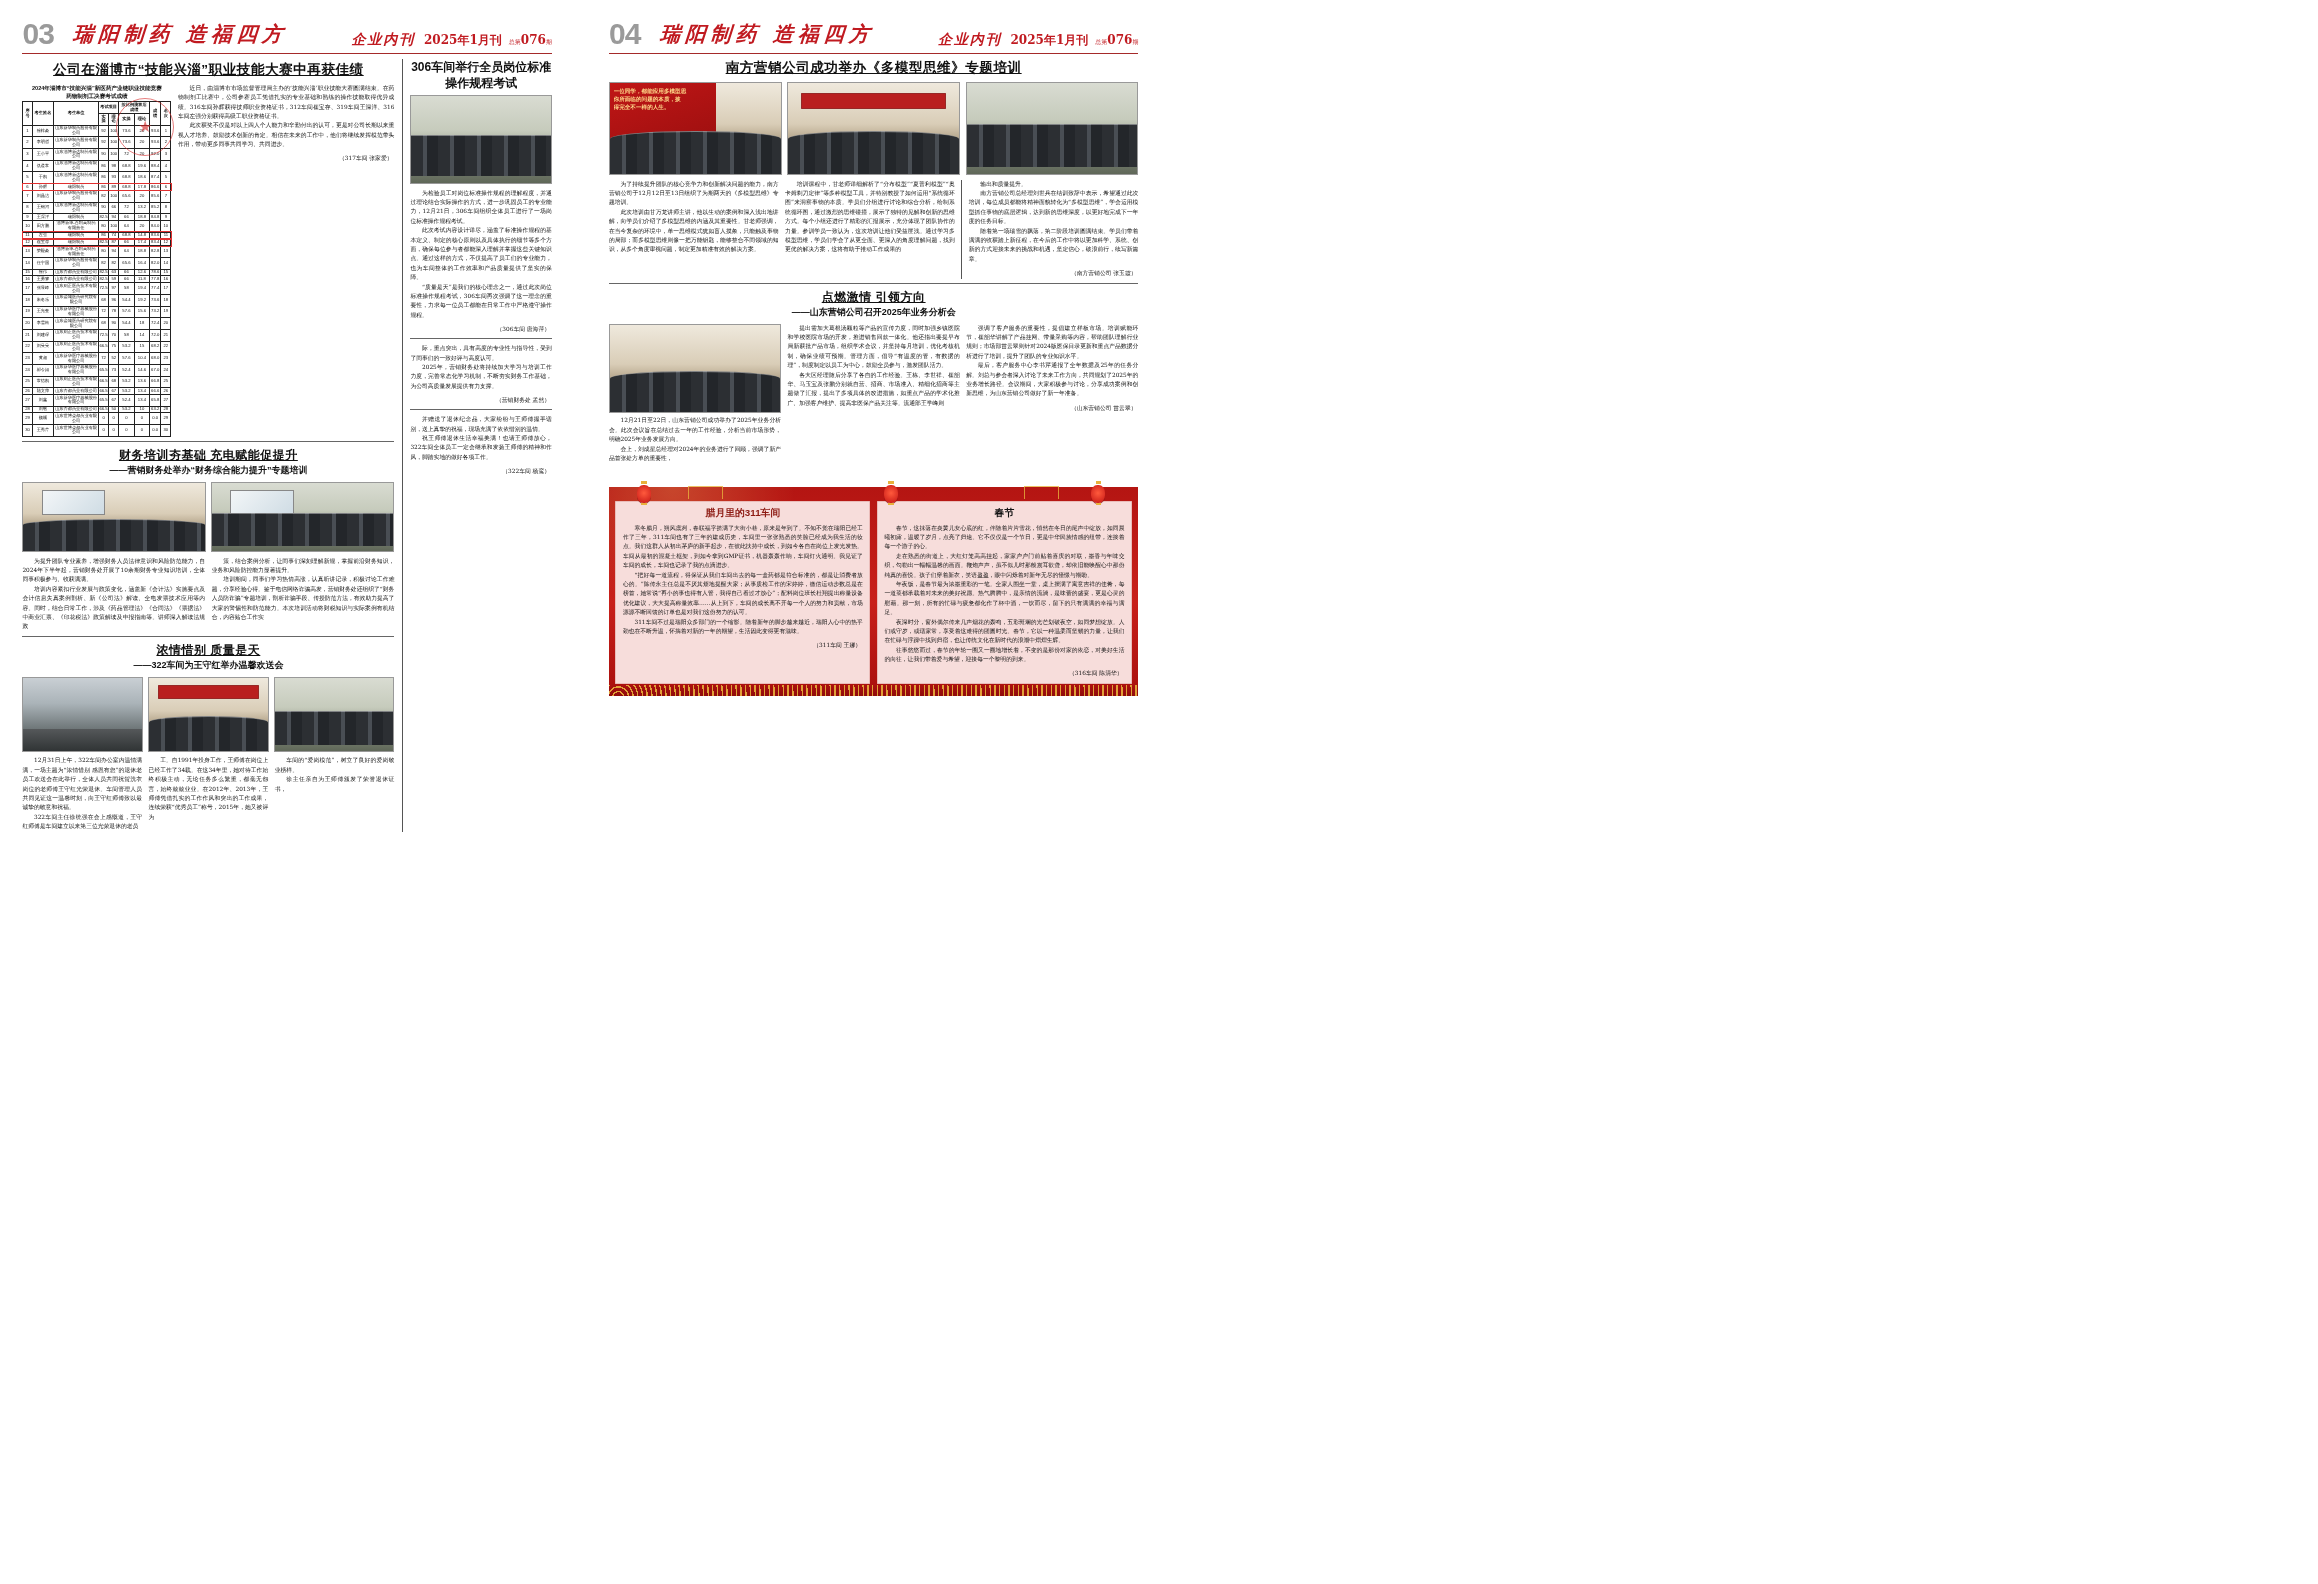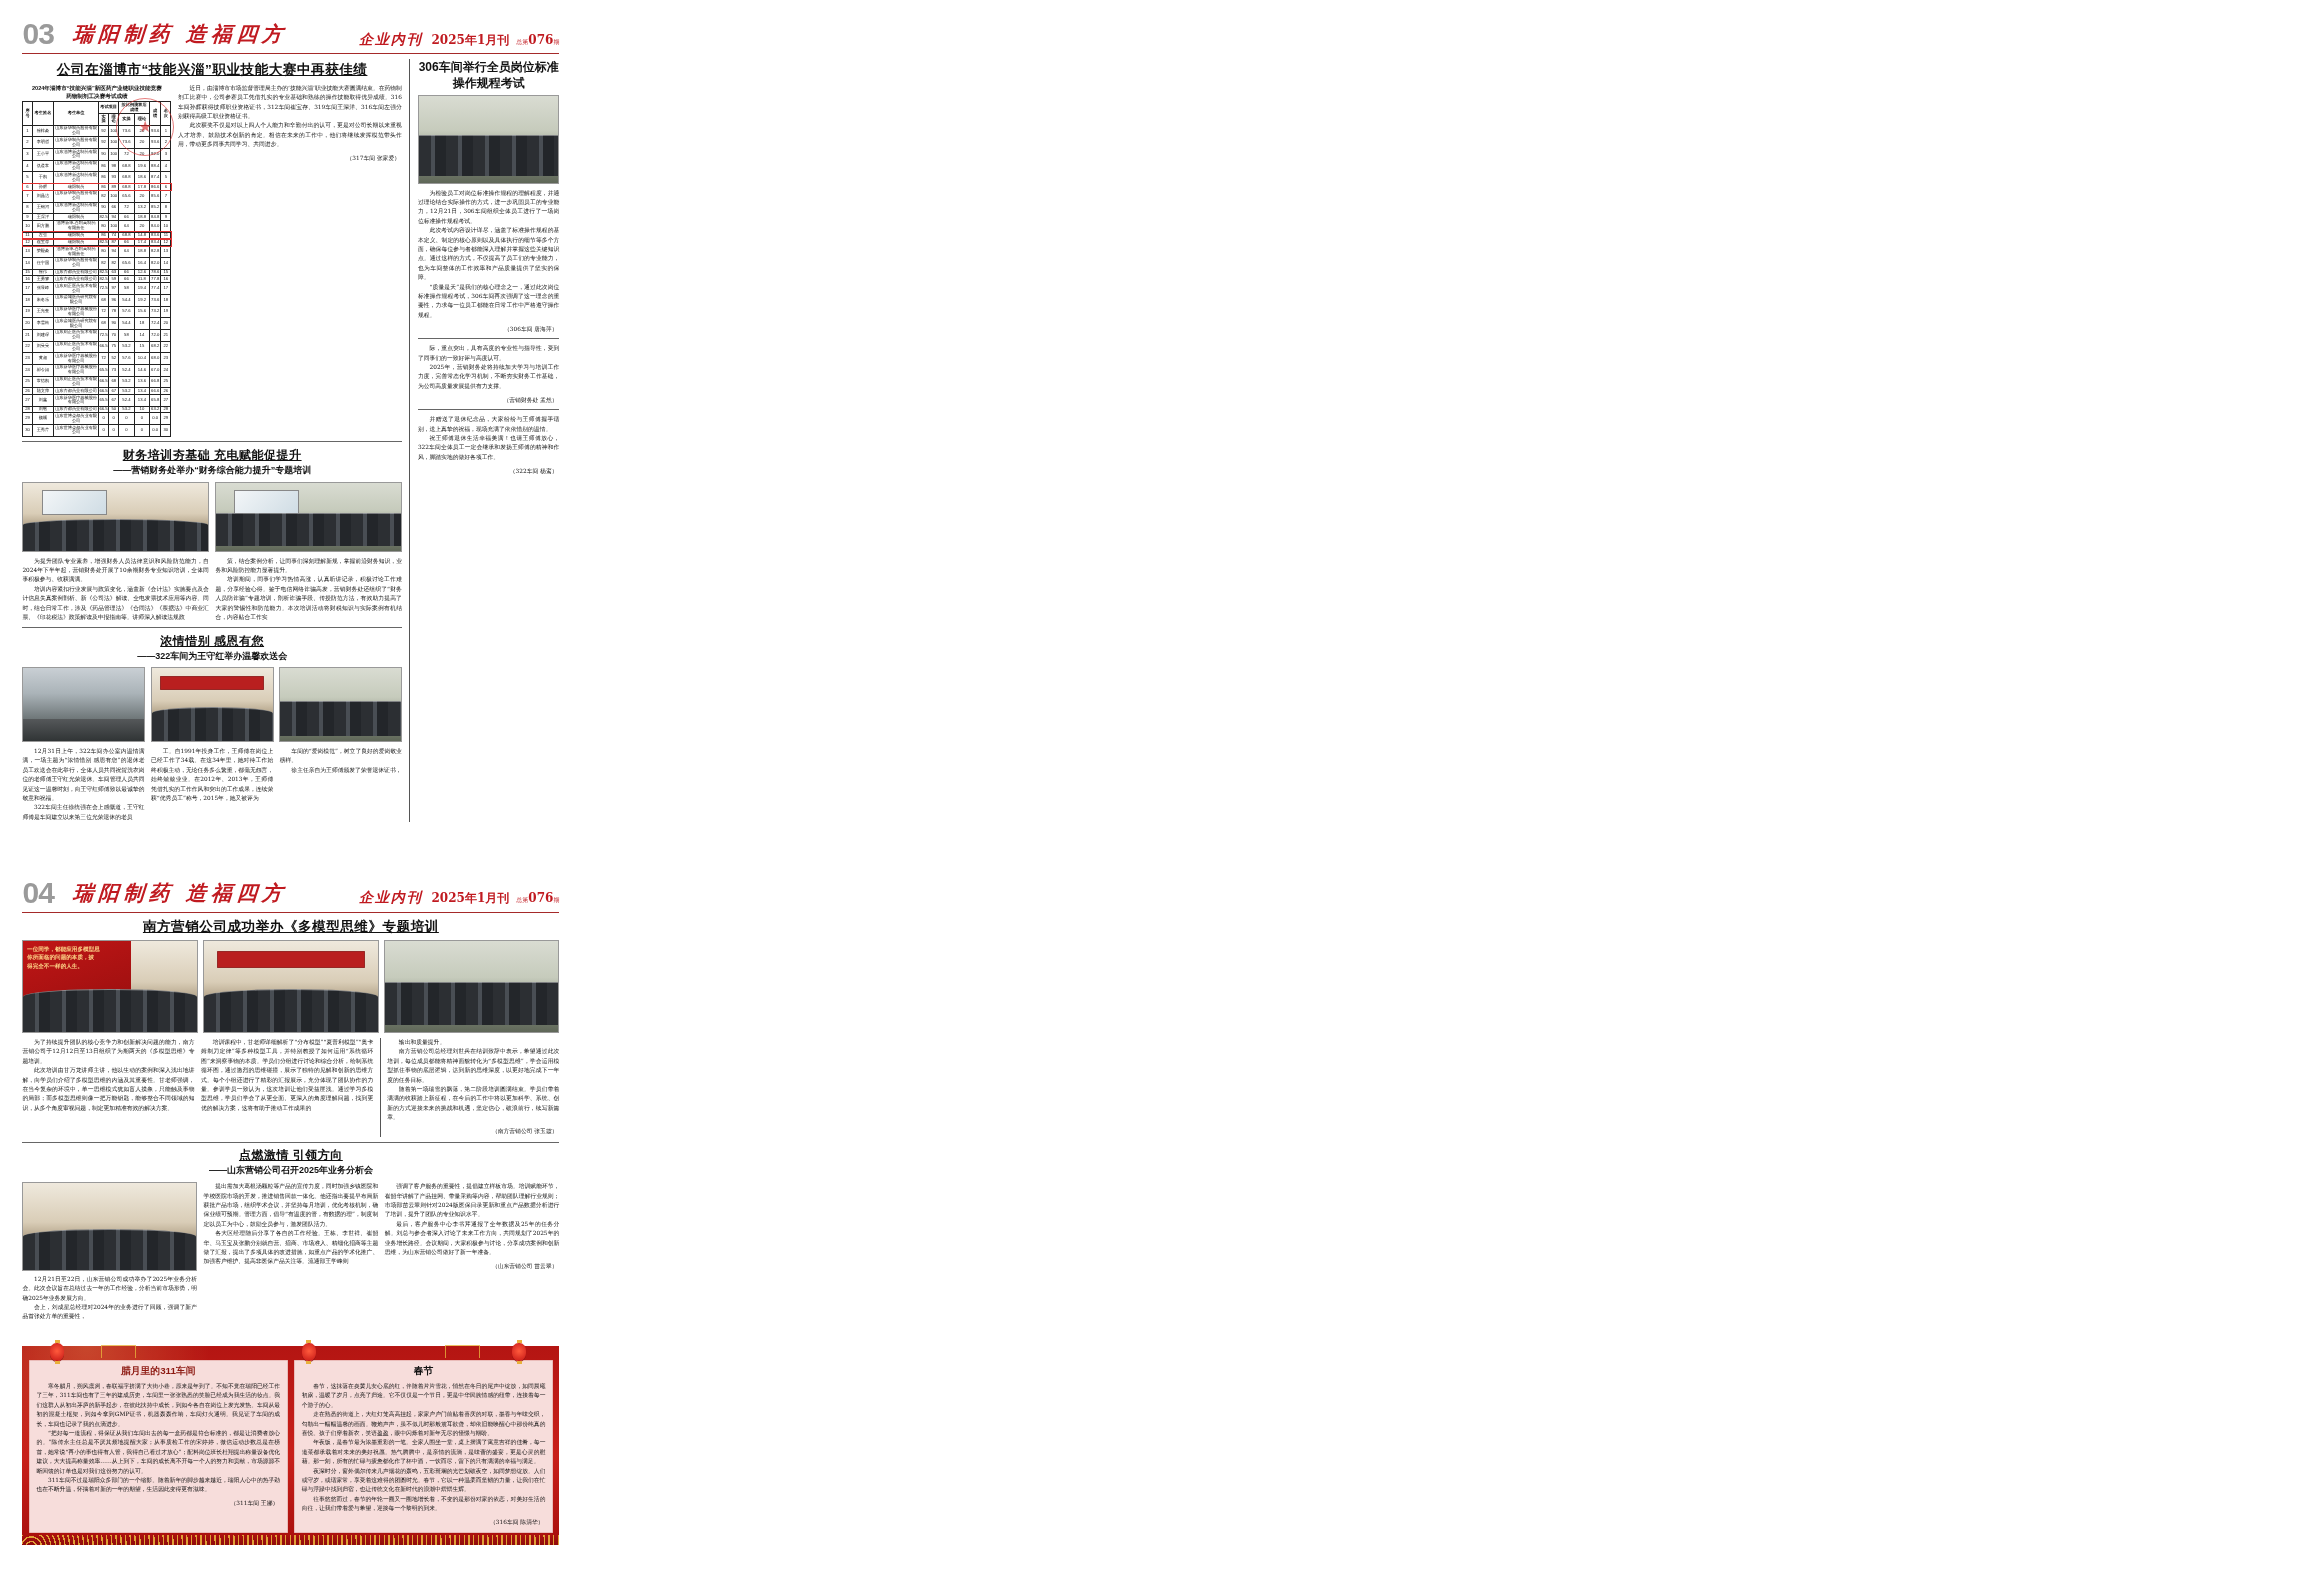--- a/index.html
+++ b/index.html
@@ -1,17 +1,17 @@
 <!DOCTYPE html>
 <html style="font-size:7.5px"><head>
 <meta charset="utf-8">
 <style>
   html,body{margin:0;padding:0;background:#ffffff;}
   body{font-family:"DejaVu Serif","Liberation Serif",serif;color:#111;}
-  .spread{width:1159px;display:flex;gap:26px;padding:3.7px 0 18.7px 0;background:#fff;flex-direction:column;}
+  .spread{width:1159px;display:flex;gap:14px;padding:3.7px 0 18.7px 0;background:#fff;}
   .page{width:580px;box-sizing:border-box;padding:12px 20.6px 14px 22.4px;}
   
   .pg-head{position:relative;height:35px;margin-bottom:2.8px;}
   .pg-num{position:absolute;left:0;top:3.7px;font-family:"Liberation Sans",sans-serif;
           font-weight:bold;font-size:30px;color:#9a9a9a;letter-spacing:-0.9px;line-height:1;}
   .masthead{position:absolute;left:51px;top:4.7px;font-size:20.6px;font-weight:bold;
             color:#c01a20;font-style:italic;letter-spacing:4.7px;transform:skewX(-4deg);}
   .issue{position:absolute;right:0;bottom:1.9px;color:#c01a20;white-space:nowrap;}
   .issue .j{font-size:14px;font-weight:bold;font-style:italic;letter-spacing:1.9px;margin-right:6.5px;}
   .issue .d{font-size:12px;font-weight:bold;}
@@ -528,21 +528,21 @@
 
             <p class="para">策，结合案例分析，让同事们深刻理解新规，掌握前沿财务知识，业务和风险防控能力显著提升。</p>
                 <p class="para">培训期间，同事们学习热情高涨，认真听讲记录，积极讨论工作难题，分享经验心得。鉴于电信网络诈骗高发，营销财务处还组织了“财务人员防诈骗”专题培训，剖析诈骗手段、传授防范方法，有效助力提高了大家的警惕性和防范能力。本次培训活动将财税知识与实际案例有机结合，内容贴合工作实</p>
               </div>
           </div>
         </section>
 
         <hr class="sec-rule">
 
         <section>
-          <h2 class="headline" style="font-size:12px;margin-bottom:0.9px;">浓情惜别  感恩有您</h2>
+          <h2 class="headline" style="font-size:12px;margin-bottom:0.9px;">浓情惜别  质量是天</h2>
           <div class="subhead">——322车间为王守红举办温馨欢送会</div>
           <div class="ph-row">
             <div class="photo ph-out" style="height:75px"></div>
             <div class="photo ph-meet ph-banner ph-people" style="height:75px"></div>
             <div class="photo ph-class ph-people" style="height:75px"></div>
           </div>
           <div class="textcols">
             <div>
 
             <p class="para">12月31日上午，322车间办公室内温情满满，一场主题为“浓情惜别  感恩有您”的退休老员工欢送会在此举行，全体人员共同祝贺洗衣岗位的老师傅王守红光荣退休。车间管理人员共同见证这一温馨时刻，向王守红师傅致以最诚挚的敬意和祝福。</p>

